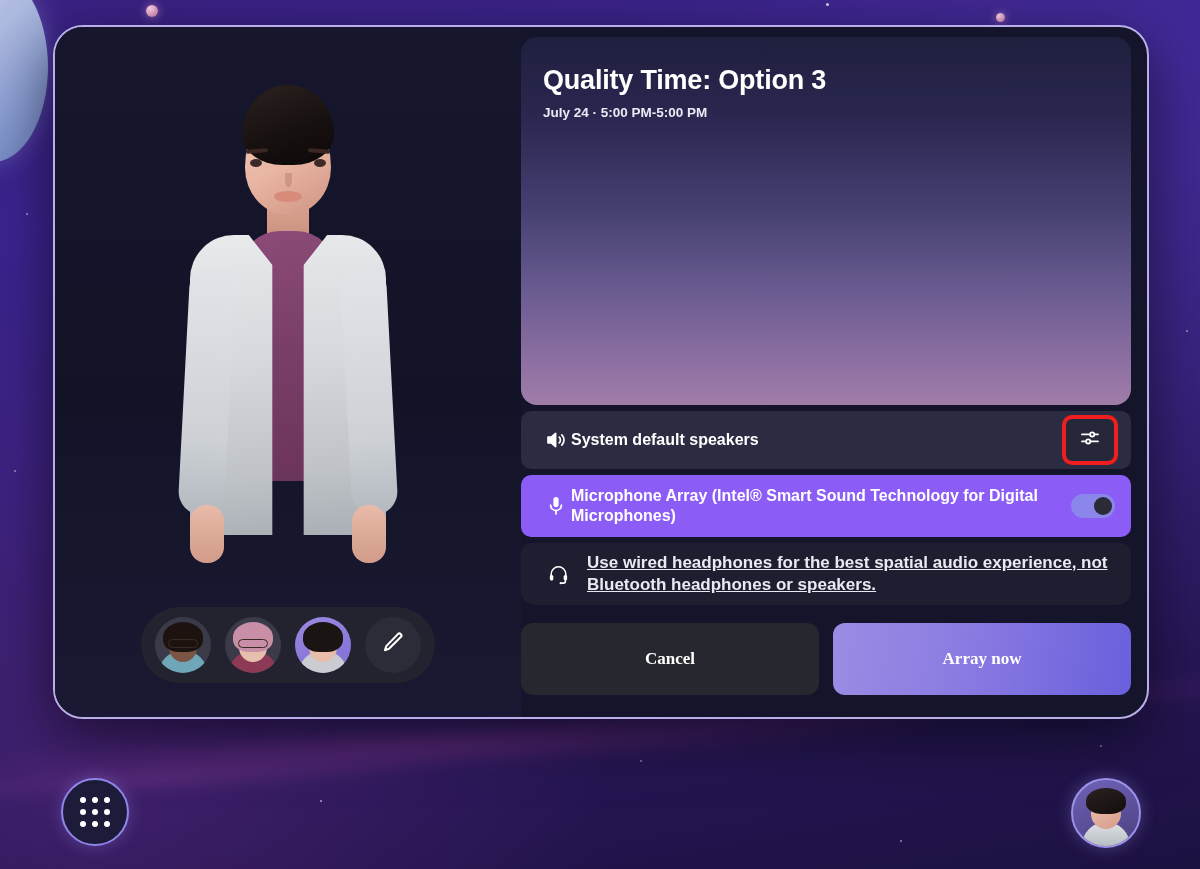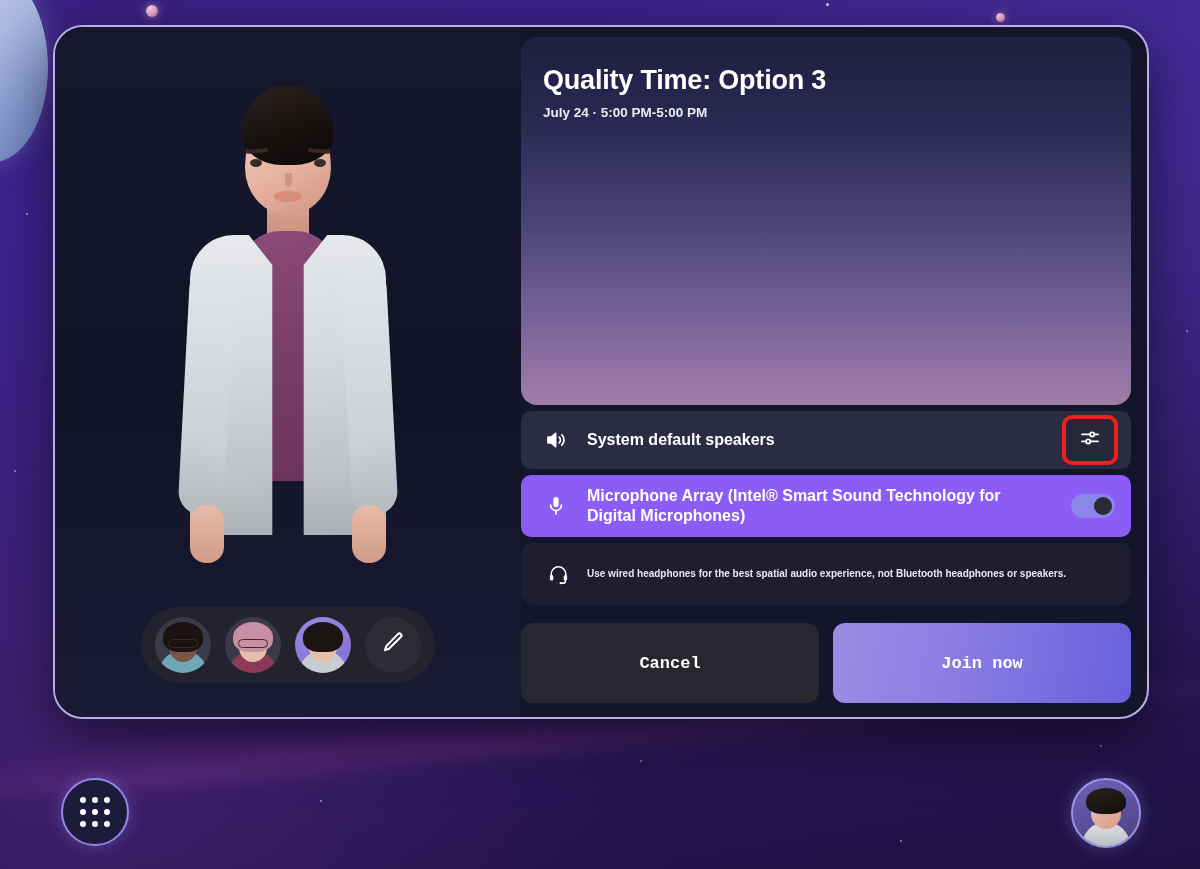--- a/index.html
+++ b/index.html
@@ -145,49 +145,49 @@
     background:linear-gradient(180deg,#1f1f3e 0%,#2a2750 22%,#474173 48%,#6b5c92 70%,#8d6fa2 88%,#a07da8 100%);
     position:relative; overflow:hidden;
   }
   #meet-title {
     font-size:27px; font-weight:bold; color:#fff; letter-spacing:-.2px;
   }
   #meet-sub { margin-top:9px; font-size:13.5px; font-weight:bold; color:#eceaf6; }
 
   .a-row {
     margin:6px 16px 0 0;
-    display:flex; align-items:center; gap:18px;
+    display:flex; align-items:center; gap:2px;
     padding:0 16px 0 22px;
     background:#2b2b42; border-radius:10px;
     min-height:58px;
   }
   .a-row.mic { background:#8b5cf6; min-height:62px; }
   .a-row.hint { background:#1e1e30; min-height:62px; gap:16px; padding-left:24px; border-radius:10px 10px 14px 14px; }
   .a-ico { flex:none; width:26px; display:flex; align-items:center; justify-content:center; color:#fff; }
   .a-label { flex:1; color:#fff; font-size:16px; font-weight:bold; line-height:1.28; }
-  .a-row.hint .a-label { font-size:10px; font-weight:bold; color:#e9e9f2; line-height:1.32; }
+  .a-row.hint .a-label { font-size:17px; font-weight:bold; color:#e9e9f2; line-height:1.32;text-decoration:underline; }
 
   #gear-btn {
     flex:none; width:50px; height:44px; border-radius:7px;
     background:#27273a; display:flex; align-items:center; justify-content:center;
     outline:4px solid #f01f1f; outline-offset:-1px; cursor:pointer;
   }
   #mic-toggle {
     flex:none; width:44px; height:24px; border-radius:13px;
     background:#8a86ea; position:relative; cursor:pointer;
   }
   #mic-toggle::after {
     content:""; position:absolute; right:3px; top:3px;
     width:18px; height:18px; border-radius:50%; background:#2b2b38;
   }
 
   #actions { display:flex; gap:14px; margin:18px 16px 0 0; }
   .btn {
-    flex:1; height:80px; border-radius:12px; border:none; cursor:pointer;
-    font-family:Liberation Mono, monospace;
+    flex:1; height:72px; border-radius:12px; border:none; cursor:pointer;
+    font-family:Liberation Serif, serif;
     font-size:17px; font-weight:bold; color:#fff;
   }
   #cancel-btn { background:#27272f; }
   #join-btn { background:linear-gradient(100deg,#9b8ce4 0%,#8b7ce2 42%,#6a5fdd 100%); }
 
   
   #launcher {
     position:absolute; left:61px; top:778px; width:68px; height:68px;
     border-radius:50%; background:#1d1b3a; border:2px solid #8f86e8;
     display:grid; grid-template-columns:repeat(3,6px); grid-template-rows:repeat(3,6px);
@@ -324,21 +324,21 @@
             <rect x="17.4" y="12.6" width="3.6" height="5.6" rx="1.6" fill="#fff" stroke="none"></rect>
             <path d="M19.2 18.4v.6a2 2 0 0 1-2 2h-2.1"></path>
             <circle cx="14.2" cy="21" r="1.1" fill="#fff" stroke="none"></circle>
           </svg>
         </span>
         <span class="a-label">Use wired headphones for the best spatial audio experience, not Bluetooth headphones or speakers.</span>
       </div>
 
       <div id="actions">
         <button class="btn" id="cancel-btn">Cancel</button>
-        <button class="btn" id="join-btn">Join now</button>
+        <button class="btn" id="join-btn">Array now</button>
       </div>
     </div>
   </div>
 
   <div id="launcher">
     <i></i>
       <i></i>
       <i></i>
     <i></i>
       <i></i>

